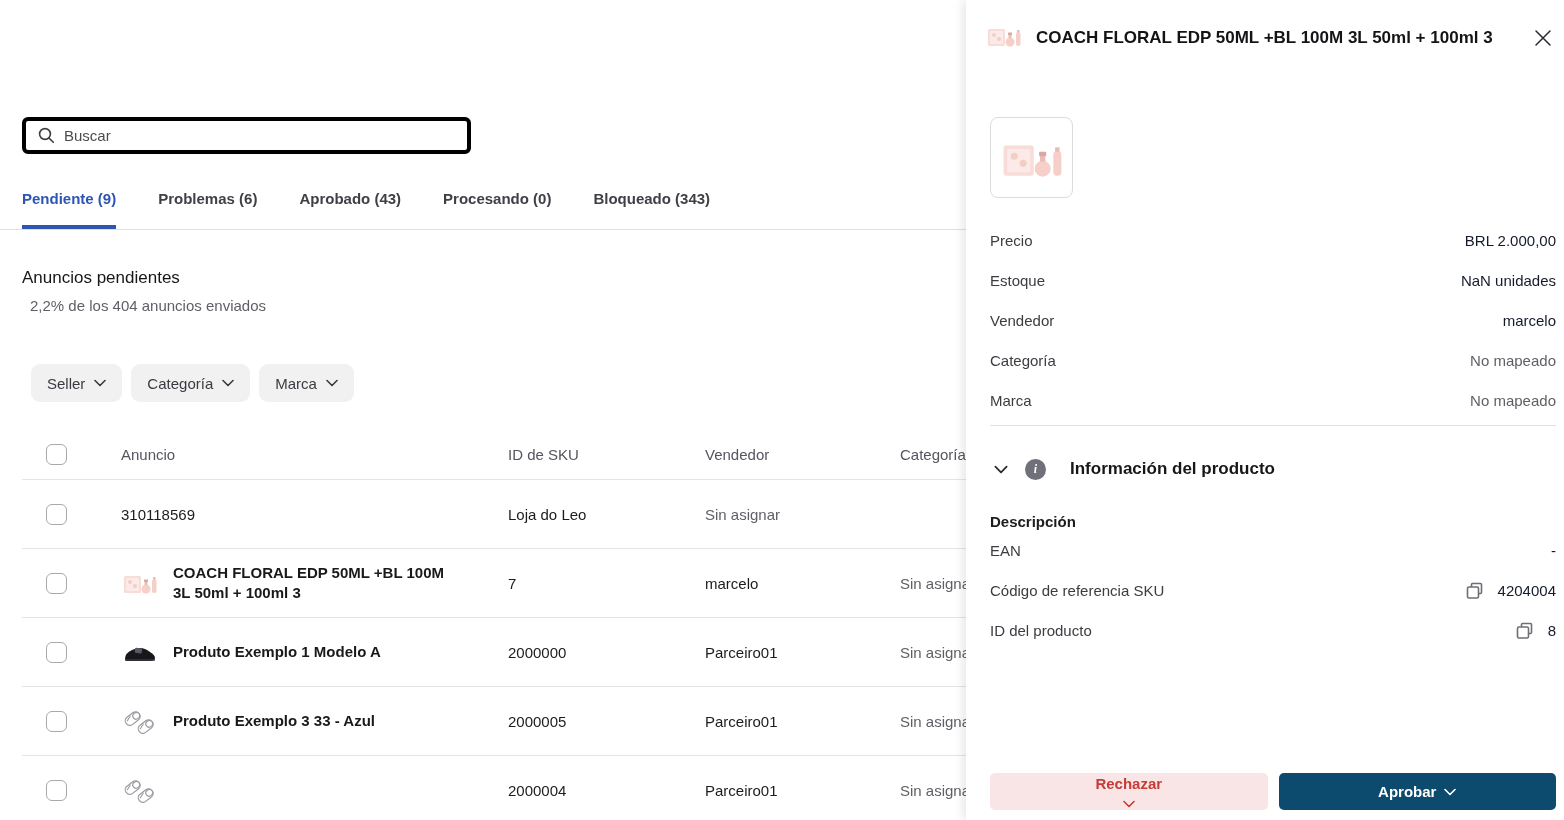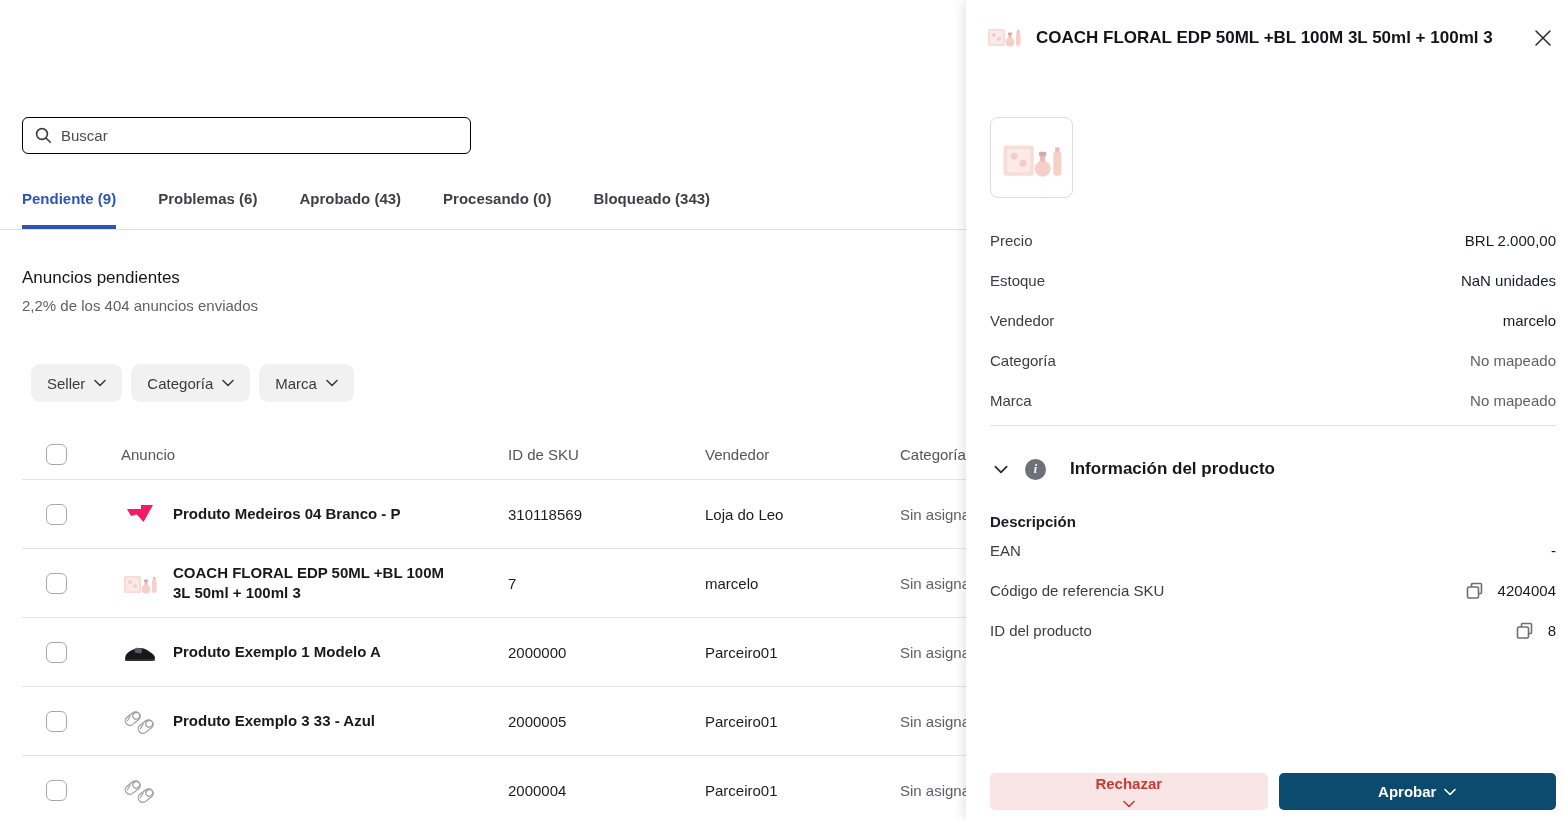--- a/index.html
+++ b/index.html
@@ -3,36 +3,36 @@
 <meta charset="utf-8">
 <style>
   * { margin:0; padding:0; box-sizing:border-box; }
   html,body { width:1564px; height:820px; background:#ffffff; overflow:hidden;
               font-family:"Liberation Sans", sans-serif; color:#1c1c1c; }
 
   
   .main { position:absolute; inset:0; background:#fff; }
 
   .search-box { position:absolute; left:22px; top:117px; width:449px; height:37px;
-    border:1px solid #000000; border-radius:6px; display:flex; align-items:center;
+    border:4px solid #000000; border-radius:6px; display:flex; align-items:center;
     padding:0 12px; gap:9px; background:#fff; }
   .search-box svg { flex:0 0 auto; }
   .search-input { border:none; outline:none; flex:1; font-size:15px;
     font-family:"Liberation Sans", sans-serif; color:#1c1c1c; background:transparent; }
   .search-input::placeholder { color:#4c4c4c; }
 
   .tabs { position:absolute; left:0; top:186px; width:1564px; height:44px;
     padding-left:22px; display:flex; gap:42px; border-bottom:1px solid #e0e0e0;align-items:center; }
   .tab { font-size:15px; font-weight:700; color:#3f3f46; padding:4px 0 0 0;
     height:43px; display:flex; align-items:flex-start; cursor:pointer;
     border-bottom:4px solid transparent; }
   .tab.active { color:#2d55b4; border-bottom-color:#2d55b4; }
 
   .section-title { position:absolute; left:22px; top:268px; font-size:17px; font-weight:400; color:#17171a; }
-  .section-subtitle { position:absolute; left:22px; top:297px; font-size:15px; color:#5f5f66; }
+  .section-subtitle { position:absolute; left:30px; top:297px; font-size:15px; color:#5f5f66; }
 
   .filters { position:absolute; left:31px; top:364px; display:flex; gap:9px; }
   .chip { background:#f1f1f2; border-radius:9px; height:38px; padding:0 16px;
     display:flex; align-items:center; gap:9px; font-size:15px; color:#3a3a40; cursor:pointer; }
 
   
   .table { position:absolute; left:22px; top:429px; width:1542px; }
   .thead, .trow { display:grid; grid-template-columns:99px 387px 197px 195px 1fr; align-items:center; }
   .thead { height:51px; border-bottom:1px solid #e4e4e4; color:#55555e; font-size:15px; }
   .trow { height:69px; border-bottom:1px solid #e4e4e4; font-size:15px; }
@@ -185,28 +185,20 @@
       <div>Anuncio</div>
       <div>ID de SKU</div>
       <div>Vendedor</div>
       <div>Categoría</div>
     </div>
 
     <div class="trow">
       <div class="cell-check">
           <div class="checkbox"></div>
         </div>
-      <div class="cell-anuncio">
-        <span class="row-img">
-          <svg width="30" height="18" viewBox="0 0 30 18">
-              <use href="#img-vtex"></use>
-            </svg>
-        </span>
-        <span class="row-title">Produto Medeiros 04 Branco - P</span>
-      </div>
       <div>310118569</div>
       <div>Loja do Leo</div>
       <div class="cell-muted">Sin asignar</div>
     </div>
 
     <div class="trow">
       <div class="cell-check">
           <div class="checkbox"></div>
         </div>
       <div class="cell-anuncio">

